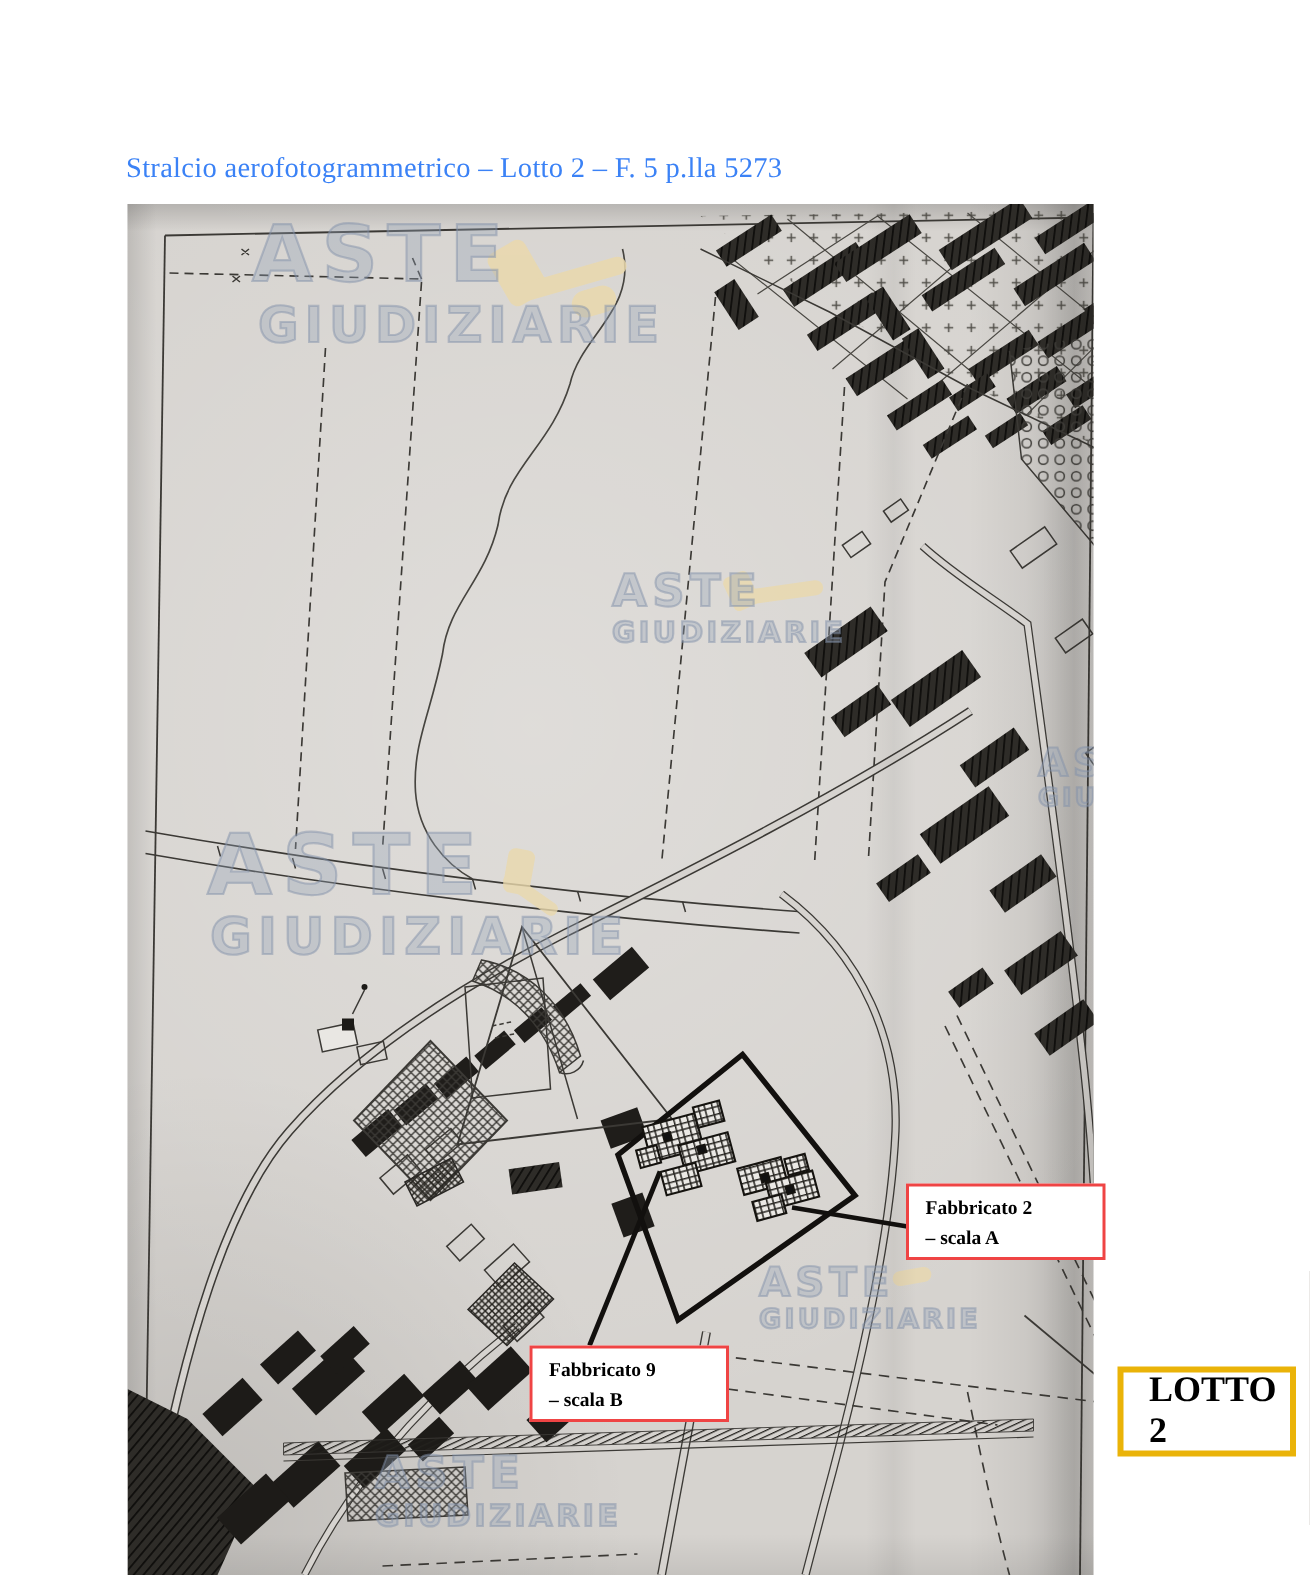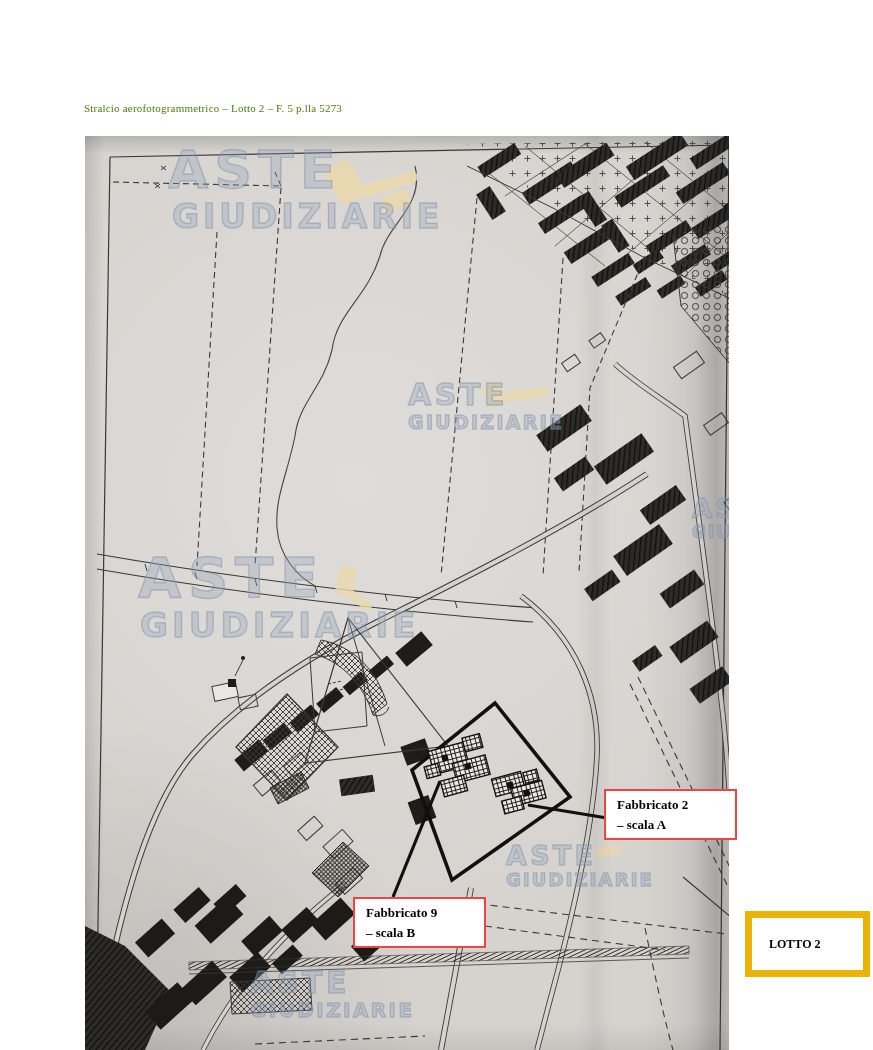--- a/index.html
+++ b/index.html
@@ -1,18 +1,18 @@
 <!DOCTYPE html>
 <html><head>
 <meta charset="utf-8">
 <style>
   html,body{margin:0;padding:0;}
   body{width:873px;height:1050px;position:relative;background:#ffffff;overflow:hidden;
        font-family:"Liberation Serif",serif;}
-  .page-title{position:absolute;left:84px;top:102px;font-size:11px;color:#4d7c0f;
+  .page-title{position:absolute;left:84px;top:102px;font-size:19px;color:#3b82f6;
               letter-spacing:.2px;white-space:nowrap;}
   
   .scan{position:absolute;left:85px;top:136px;width:644px;height:914px;overflow:hidden;
         background:
           radial-gradient(120% 85% at 42% 38%, rgba(255,255,255,.22), rgba(0,0,0,0) 62%),
           radial-gradient(80% 60% at 8% 96%, rgba(0,0,0,.10), rgba(0,0,0,0) 55%),
           linear-gradient(to right, rgba(0,0,0,.12), rgba(0,0,0,0) 3%, rgba(0,0,0,0) 87%,
                           rgba(0,0,0,.05) 93%, rgba(0,0,0,.16) 98%, rgba(0,0,0,.04)),
           linear-gradient(to bottom, rgba(0,0,0,.16), rgba(0,0,0,0) 2%, rgba(0,0,0,0) 97%, rgba(0,0,0,.08)),
           #d6d3cf;}
@@ -21,22 +21,22 @@
   .crease.c1{left:492px;width:34px;background:linear-gradient(to right,rgba(0,0,0,0),rgba(0,0,0,.05) 55%,rgba(0,0,0,0));}
   .crease.c2{left:610px;width:50px;background:linear-gradient(to right,rgba(0,0,0,0),rgba(0,0,0,.10) 70%,rgba(255,255,255,.25) 96%,rgba(0,0,0,.18));}
   
   .wm{position:absolute;font-family:"DejaVu Sans",sans-serif;font-weight:700;line-height:1;
       color:rgba(150,162,184,.35);-webkit-text-stroke:1.4px rgba(130,144,170,.48);
       letter-spacing:.12em;white-space:nowrap;pointer-events:none;}
   
   .map-label{position:absolute;background:#ffffff;border:2px solid #ef4444;color:#000;
              font-family:"Liberation Serif",serif;font-weight:700;font-size:13px;line-height:1.5;
              padding:4px 6px 4px 11px;}
-  .lotto-label{position:absolute;background:#ffffff;border:7px solid #eab308;color:#000;
-               font-family:"Liberation Serif",serif;font-weight:700;font-size:12px;
+  .lotto-label{position:absolute;background:#ffffff;border:4px solid #eab308;color:#000;
+               font-family:"Liberation Serif",serif;font-weight:700;font-size:24px;
                display:flex;align-items:center;padding-left:17px;}
 </style>
 </head>
 <body>
 
 <div class="page-title">Stralcio aerofotogrammetrico – Lotto 2 – F. 5 p.lla 5273</div>
 
 <div class="scan">
   <svg width="660" height="914" viewBox="0 0 660 914">
     <defs>

